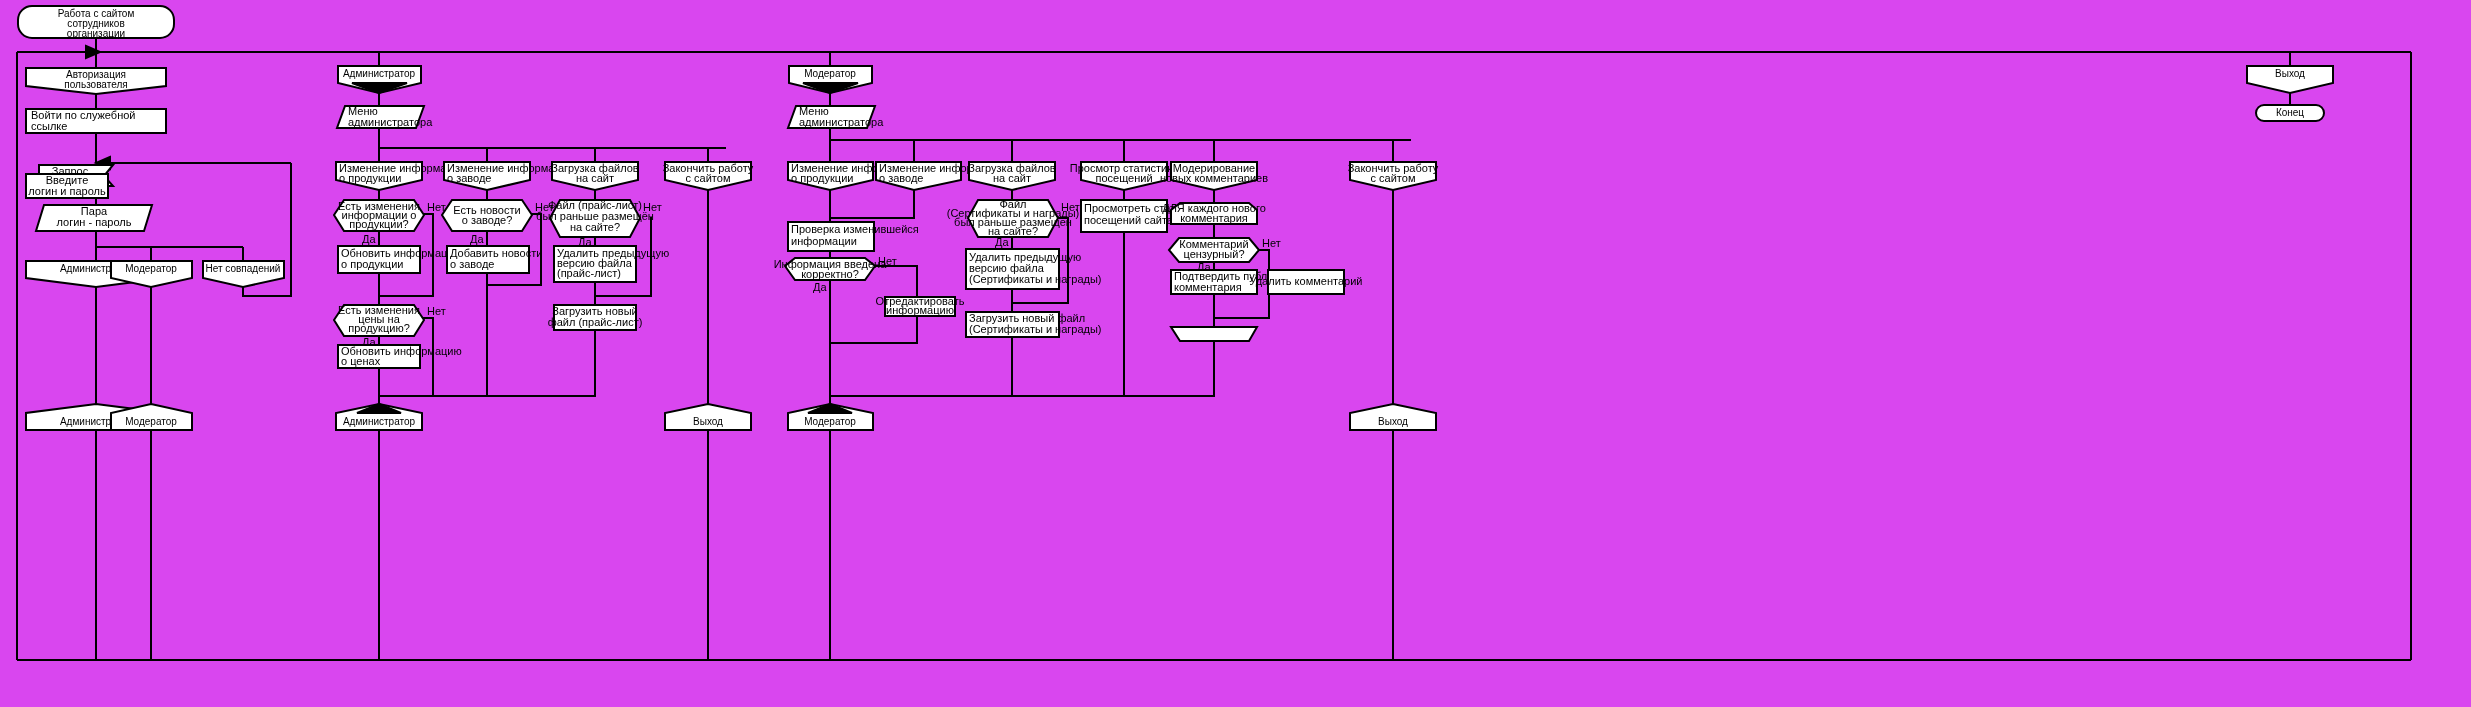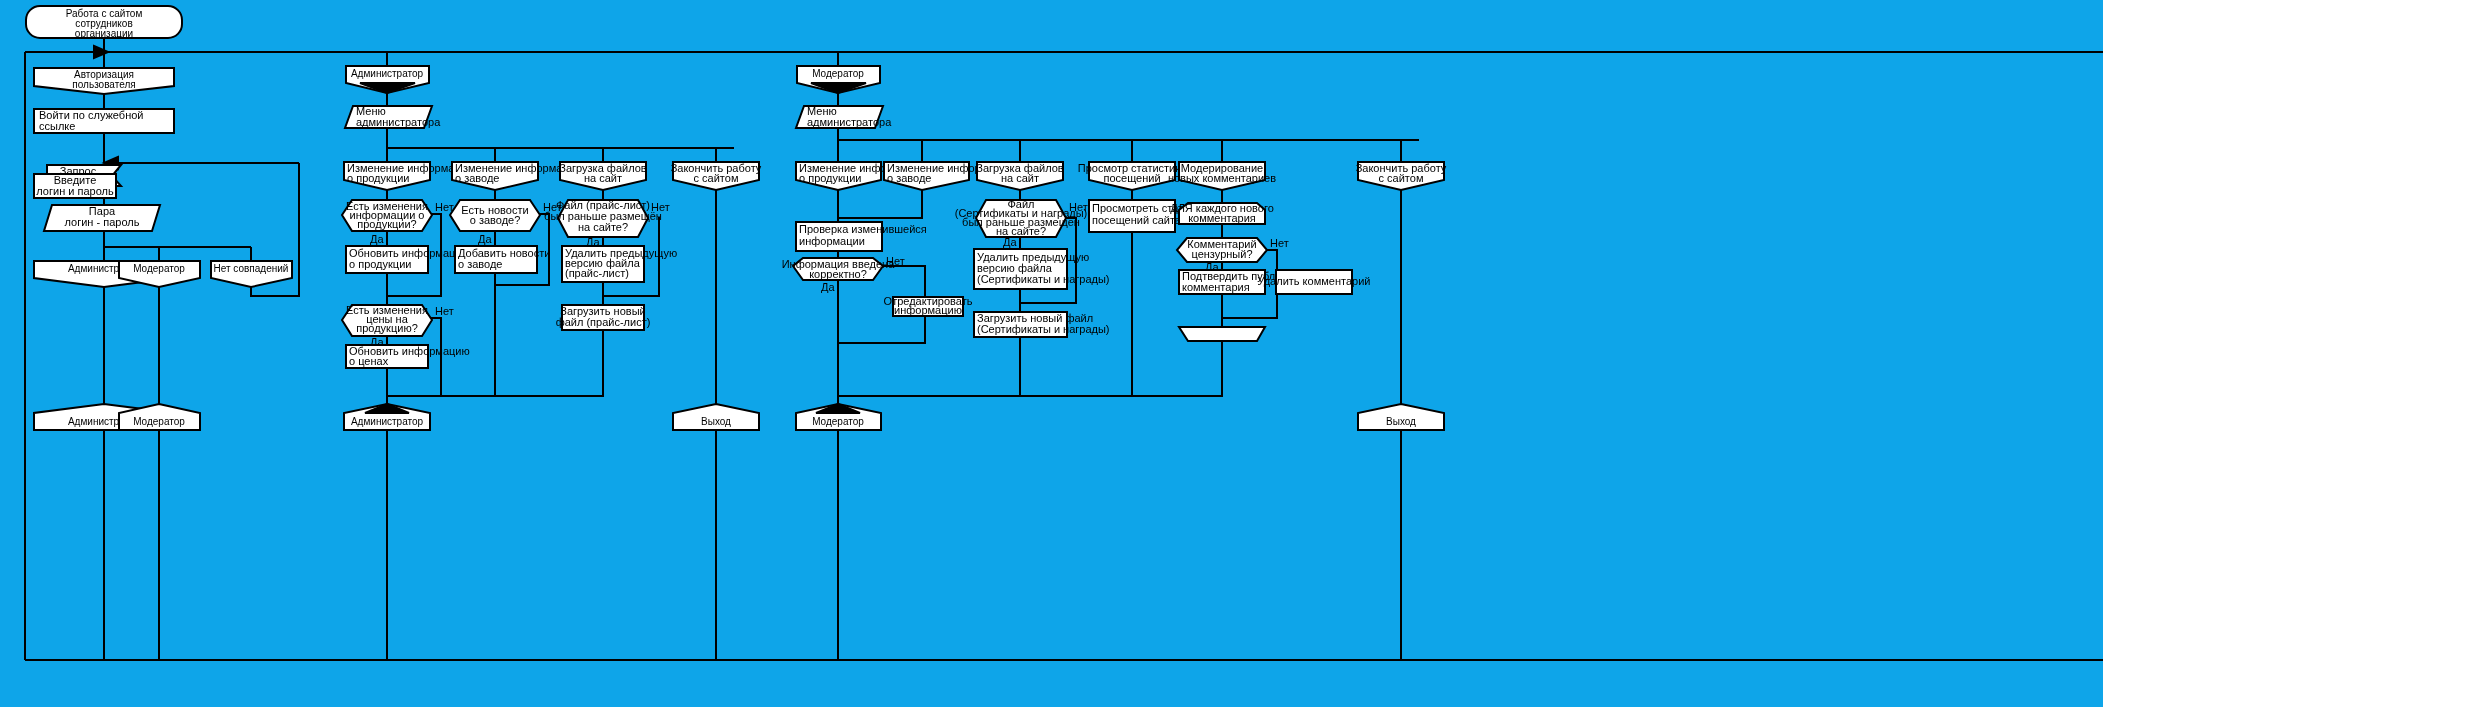--- a/index.html
+++ b/index.html
@@ -1,17 +1,17 @@
 <!DOCTYPE html>
 <html><head>
 <meta charset="utf-8">
 <style>
   html,body{margin:0;padding:0;background:#ffffff;}
   body{font-family:"Liberation Sans",sans-serif;}
-  #stage{position:relative;width:2095px;height:707px;background:#0ea5e9;overflow:hidden;padding-left:8px;}
+  #stage{position:relative;width:2471px;height:707px;background:#d946ef;overflow:hidden;}
   svg{display:block;}
   .shape{fill:#ffffff;stroke:#000000;stroke-width:2;}
   .shape-filled{fill:#000000;stroke:#000000;stroke-width:2;}
   .line{stroke:#000000;stroke-width:2;fill:none;}
   .lbl{font-family:"Liberation Sans",sans-serif;font-size:11px;fill:#000;text-anchor:middle;dominant-baseline:middle;}
   .lbl-l{font-family:"Liberation Sans",sans-serif;font-size:11px;fill:#000;text-anchor:start;dominant-baseline:middle;}
   .lbl-sm{font-family:"Liberation Sans",sans-serif;font-size:10px;fill:#000;text-anchor:middle;dominant-baseline:middle;}
   .edge-lbl{font-family:"Liberation Sans",sans-serif;font-size:11px;fill:#000;text-anchor:start;dominant-baseline:middle;}
 </style>
 </head>

